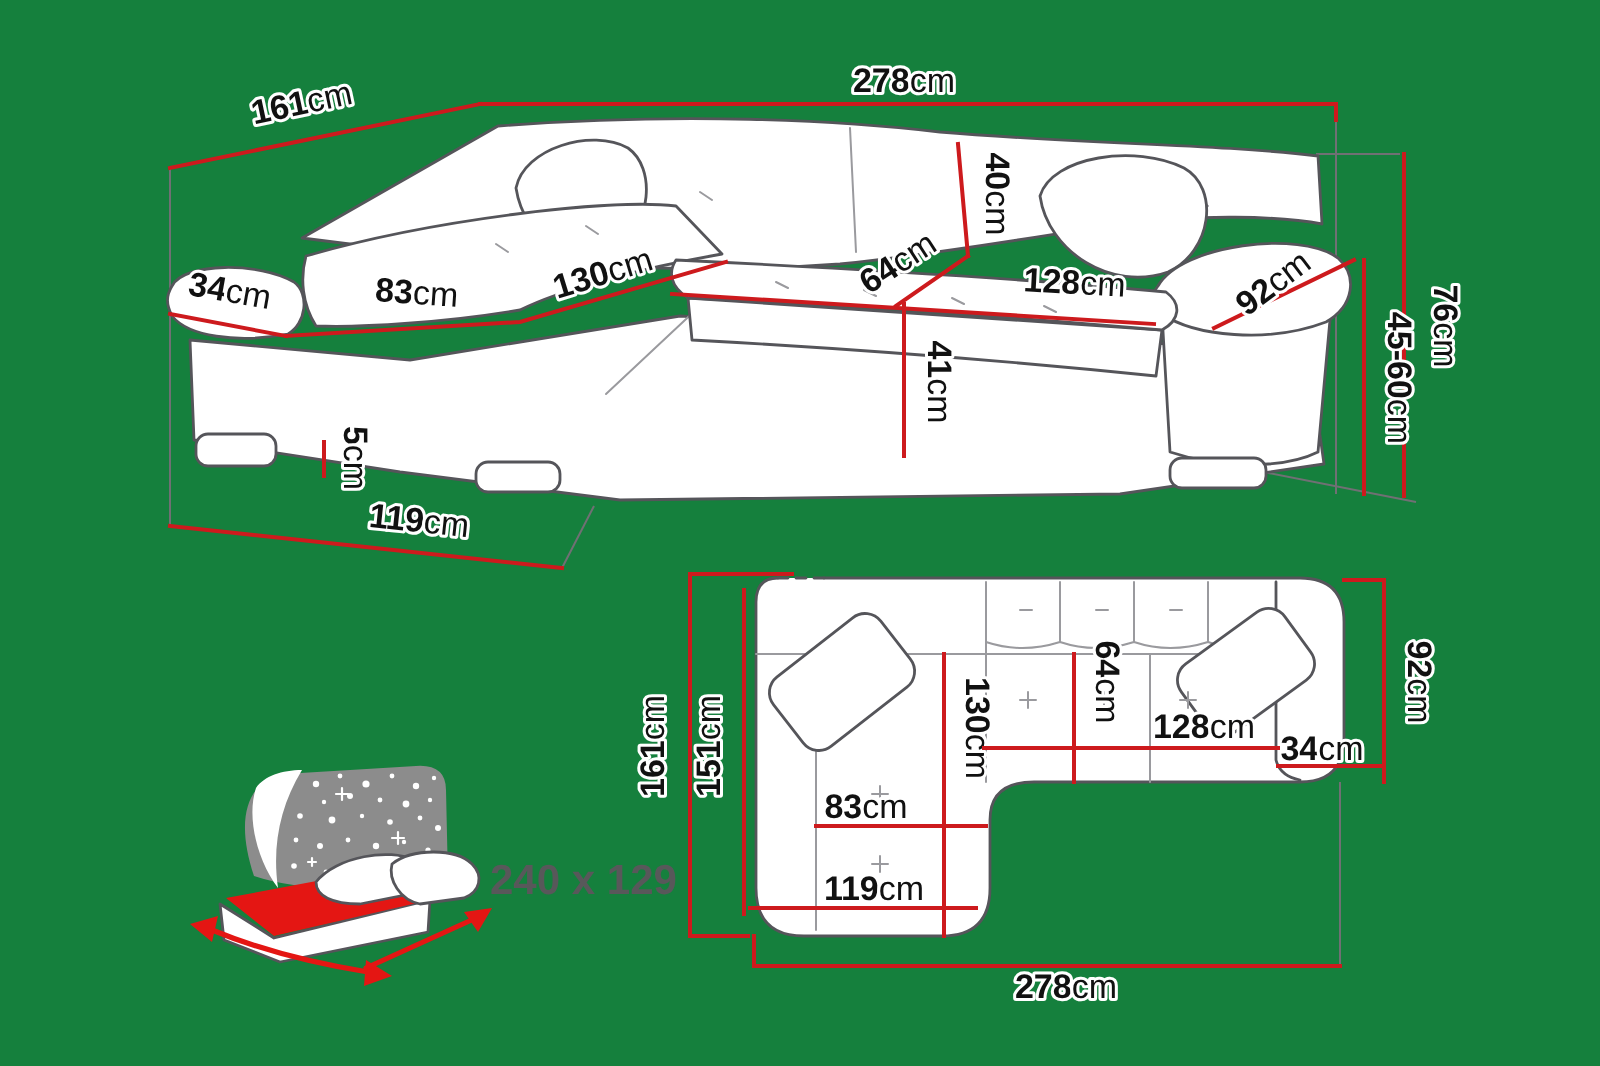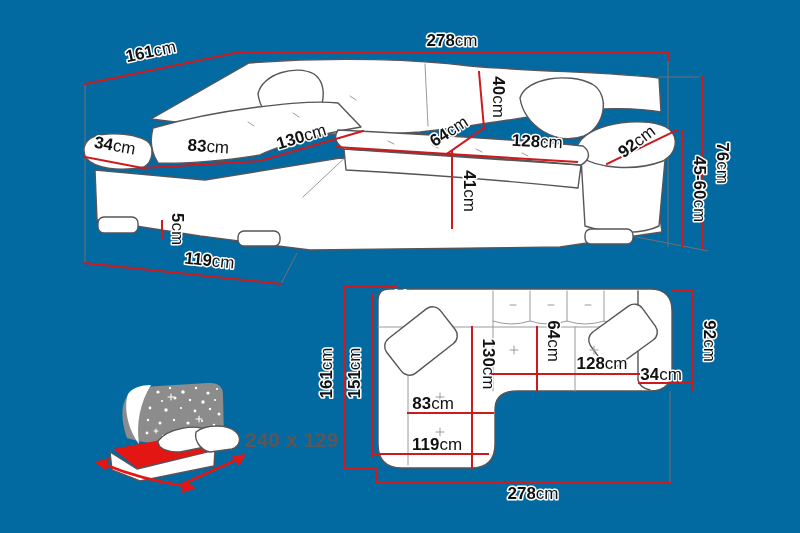--- a/index.html
+++ b/index.html
@@ -1,16 +1,16 @@
 <!DOCTYPE html>
 <html style="--c-dimension: #cd1a1d; --c-mattress: #e41613; --c-headboard: #8c8c8c; --c-outline: #55555a; --c-label: #111111; --c-bed_text: #58585a;"><head>
 <meta charset="utf-8">
 <style>
   html,body{margin:0;padding:0;background:#fff;}
-  #stage{position:relative;width:800px;height:533px;background:#0369a1;overflow:hidden;
+  #stage{position:relative;width:800px;height:533px;background:#15803d;overflow:hidden;
          font-family:"Liberation Sans",sans-serif;}
   svg{display:block}
   .red{stroke:var(--c-dimension,#cd1a1d);stroke-width:2;fill:none;stroke-linecap:square}
   .out{stroke:var(--c-outline,#55555a);stroke-width:1.4;fill:#fff;stroke-linejoin:round;stroke-linecap:round}
   .outn{stroke:var(--c-outline,#55555a);stroke-width:1.4;fill:none;stroke-linejoin:round;stroke-linecap:round}
   .seam{stroke:#9a9a9e;stroke-width:1;fill:none;stroke-linecap:round}
   .ext{stroke:#707074;stroke-width:1;fill:none}
   .gray{fill:var(--c-headboard,#8c8c8c)}
   .mat{fill:var(--c-mattress,#e41613)}
   .matline{stroke:var(--c-mattress,#e41613);stroke-width:2.6;fill:none;stroke-linecap:round}

